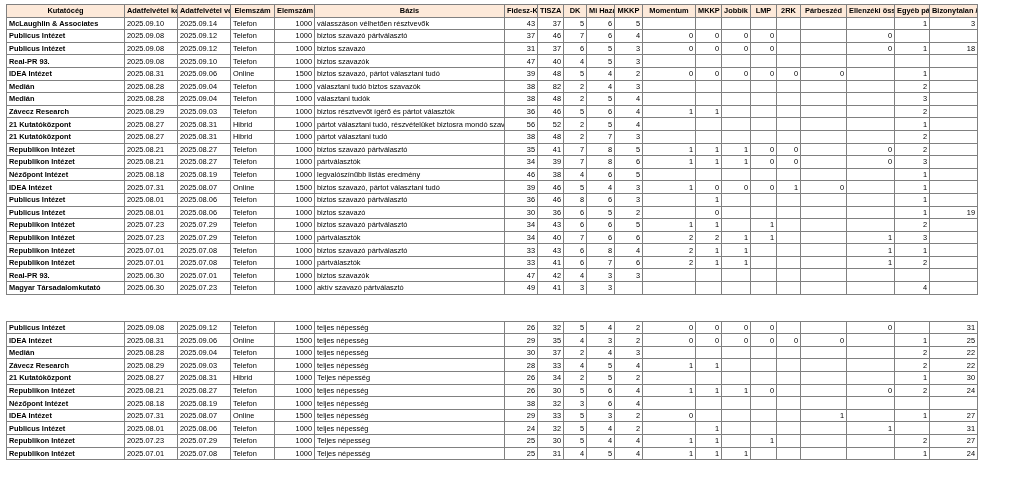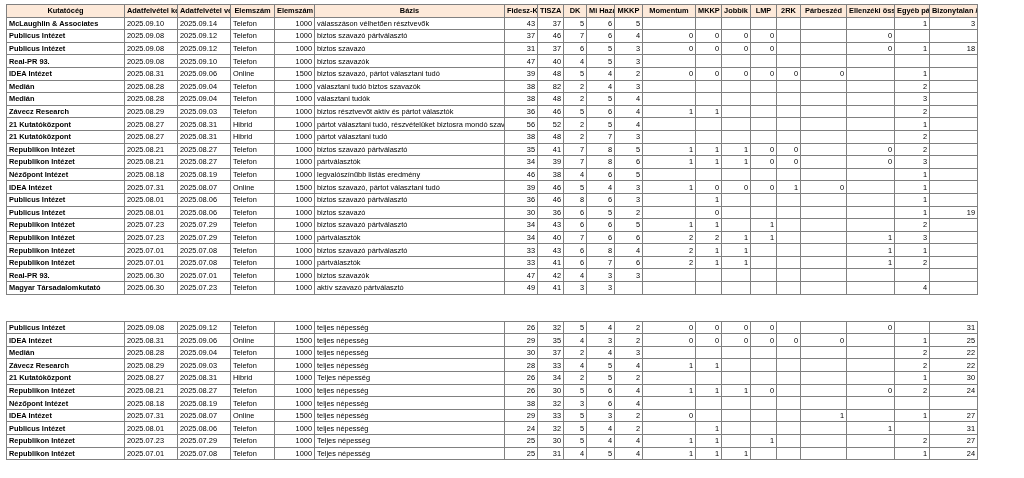--- a/index.html
+++ b/index.html
@@ -260,21 +260,21 @@
           <td class="num"></td>
           <td class="num">3</td>
           <td class="num"></td>
         </tr>
         <tr>
           <td class="txt bold">Závecz Research</td>
           <td class="txt">2025.08.29</td>
           <td class="txt">2025.09.03</td>
           <td class="txt">Telefon</td>
           <td class="num">1000</td>
-          <td class="txt">biztos résztvevőt aktív és pártot választók</td>
+          <td class="txt">biztos résztvevőt ígérő és pártot választók</td>
           <td class="num">36</td>
           <td class="num">46</td>
           <td class="num">5</td>
           <td class="num">6</td>
           <td class="num">4</td>
           <td class="num">1</td>
           <td class="num">1</td>
           <td class="num"></td>
           <td class="num"></td>
           <td class="num"></td>

